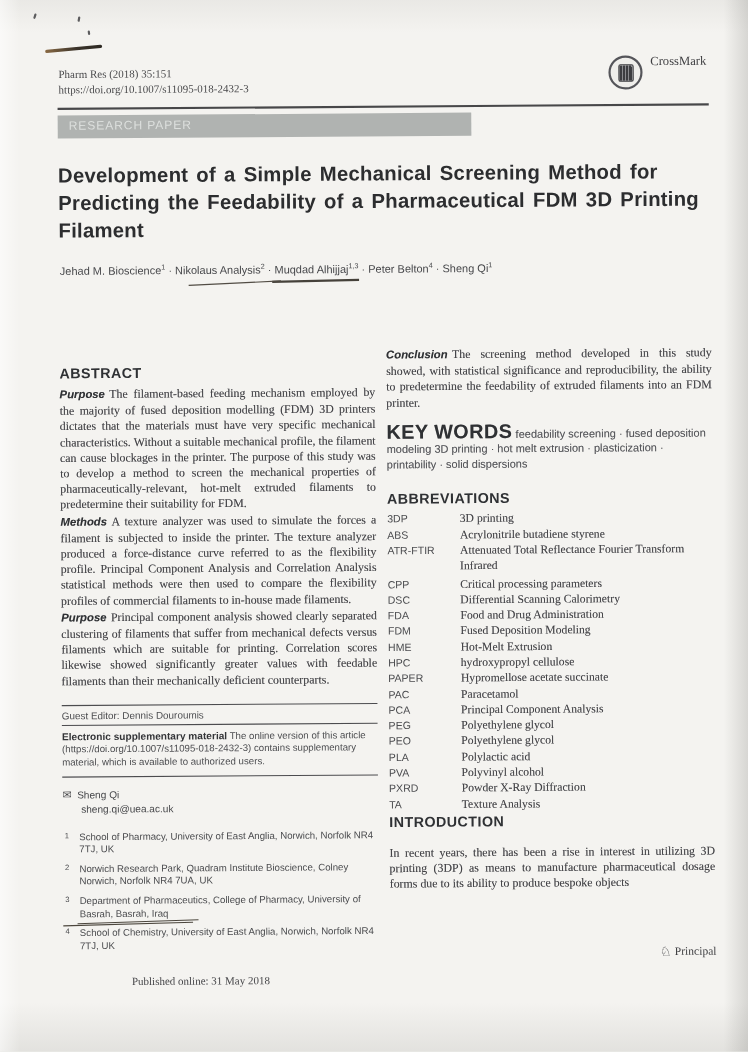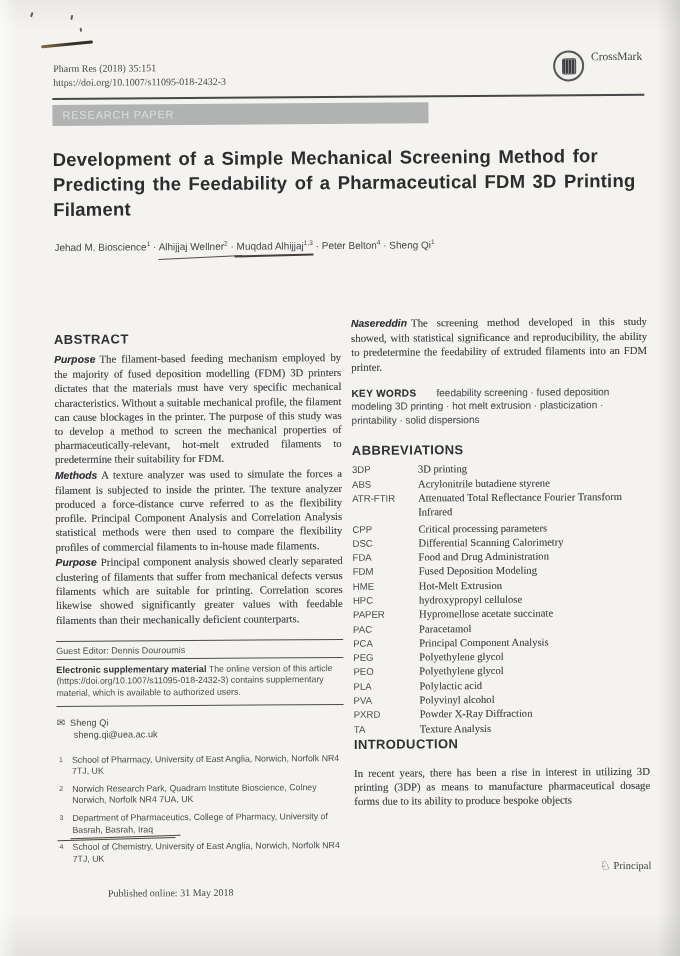--- a/index.html
+++ b/index.html
@@ -80,21 +80,21 @@
     text-shadow:0 0 .4px rgba(70,70,75,.45);margin:0 0 1px 0;
   }
   .plabel{
     font-family:"Liberation Sans","DejaVu Sans",sans-serif;
     font-style:italic;font-weight:700;font-size:10.3px;color:#2f3134;margin-right:4px;
   }
 
   
   .kw{margin-top:13px;font-family:"Liberation Sans","DejaVu Sans",sans-serif;
       font-size:10px;line-height:13.5px;color:#55565a;text-shadow:0 0 .4px rgba(85,86,90,.4);}
-  .kw b{font-size:10px;color:#2f3134;font-weight:700;letter-spacing:.4px;margin-right:20px;}
+  .kw b{font-size:18px;color:#2f3134;font-weight:700;letter-spacing:.4px;margin-right:3px;}
 
   
   .abbr{margin-top:16px;}
   .abbr-row{display:flex;line-height:14.3px;}
   .abbr-row.gap{margin-top:2px;}
   .abbr-term{
     flex:0 0 66px;font-family:Liberation Sans, sans-serif;
     font-size:9.6px;color:#4a4b4e;
   }
   .abbr-def{flex:1;font-size:10.6px;color:#434347;text-shadow:0 0 .4px rgba(70,70,75,.4);}
@@ -118,21 +118,21 @@
   .affil.mark3::after{
     content:"";position:absolute;left:13px;bottom:-2px;width:110px;height:1.4px;
     background:#4b463d;transform:rotate(-1.5deg);
   }
   .affil.mark4::before{
     content:"";position:absolute;left:0px;top:-3px;width:118px;height:1.4px;
     background:#4b463d;transform:rotate(-1.2deg);
   }
 
   
-  .published{position:absolute;left:105px;top:886px;font-size:10px;color:#454548;}
+  .published{position:absolute;left:117px;top:886px;font-size:10px;color:#454548;}
   .springer{position:absolute;left:597px;top:860px;display:flex;align-items:center;font-size:10.5px;color:#3d3d40;}
   .sp-icon{font-size:12px;margin-right:3px;color:#3d3d40;}
 
   
   .staple{
     position:absolute;left:44px;top:41px;width:52px;height:3px;border-radius:2px;
     background:linear-gradient(90deg,#8a6a44,#3a332a 55%,#2e2a24);
     transform:rotate(-5deg);
   }
   .tick{position:absolute;width:1.6px;height:5px;background:#5c5c5e;border-radius:1px;}
@@ -160,21 +160,21 @@
         <div class="cm-glyph"></div>
       </div>
       <div class="cm-text">CrossMark</div>
     </div>
     <div class="hdr-rule"></div>
     <div class="banner">RESEARCH PAPER</div>
 
     <div class="title">Development of a Simple Mechanical Screening Method for Predicting the Feedability of a Pharmaceutical FDM 3D Printing Filament</div>
 
     <div class="authors">
-      <span class="author"><span>Jehad M. Bioscience</span><sup>1</sup></span><span class="author"><span>Alhijjaj Wellner</span><sup>2</sup></span><span class="author marked"><span>Muqdad Alhijjaj</span><sup>1,3</sup></span><span class="author"><span>Peter Belton</span><sup>4</sup></span><span class="author"><span>Sheng Qi</span><sup>1</sup></span>
+      <span class="author"><span>Jehad M. Bioscience</span><sup>1</sup></span><span class="author"><span>Nikolaus Analysis</span><sup>2</sup></span><span class="author marked"><span>Muqdad Alhijjaj</span><sup>1,3</sup></span><span class="author"><span>Peter Belton</span><sup>4</sup></span><span class="author"><span>Sheng Qi</span><sup>1</sup></span>
     </div>
 
     <div class="received">
     </div>
 
     <div class="col-left">
       <h2 class="sect">ABSTRACT</h2>
 
       <p class="para"><b class="plabel">Purpose</b><span>The filament-based feeding mechanism employed by the majority of fused deposition modelling (FDM) 3D printers dictates that the materials must have very specific mechanical characteristics. Without a suitable mechanical profile, the filament can cause blockages in the printer. The purpose of this study was to develop a method to screen the mechanical properties of pharmaceutically-relevant, hot-melt extruded filaments to predetermine their suitability for FDM.</span></p>
       <p class="para"><b class="plabel">Methods</b><span>A texture analyzer was used to simulate the forces a filament is subjected to inside the printer. The texture analyzer produced a force-distance curve referred to as the flexibility profile. Principal Component Analysis and Correlation Analysis statistical methods were then used to compare the flexibility profiles of commercial filaments to in-house made filaments.</span></p>
@@ -194,21 +194,21 @@
 
       <div class="affils">
         <div class="affil"><sup>1</sup><span>School of Pharmacy, University of East Anglia, Norwich, Norfolk NR4 7TJ, UK</span></div>
         <div class="affil"><sup>2</sup><span>Norwich Research Park, Quadram Institute Bioscience, Colney Norwich, Norfolk NR4 7UA, UK</span></div>
         <div class="affil mark3"><sup>3</sup><span>Department of Pharmaceutics, College of Pharmacy, University of Basrah, Basrah, Iraq</span></div>
         <div class="affil mark4"><sup>4</sup><span>School of Chemistry, University of East Anglia, Norwich, Norfolk NR4 7TJ, UK</span></div>
       </div>
     </div>
 
     <div class="col-right">
-      <p class="para"><b class="plabel">Nasereddin</b><span>The screening method developed in this study showed, with statistical significance and reproducibility, the ability to predetermine the feedability of extruded filaments into an FDM printer.</span></p>
+      <p class="para"><b class="plabel">Conclusion</b><span>The screening method developed in this study showed, with statistical significance and reproducibility, the ability to predetermine the feedability of extruded filaments into an FDM printer.</span></p>
 
       <div class="kw"><b>KEY WORDS</b><span>feedability screening · fused deposition modeling 3D printing · hot melt extrusion · plasticization · printability · solid dispersions</span></div>
 
       <div class="abbr">
         <h2 class="sect">ABBREVIATIONS</h2>
         <div class="abbr-row">
             <span class="abbr-term">3DP</span>
             <span class="abbr-def">3D printing</span>
           </div>
         <div class="abbr-row">

